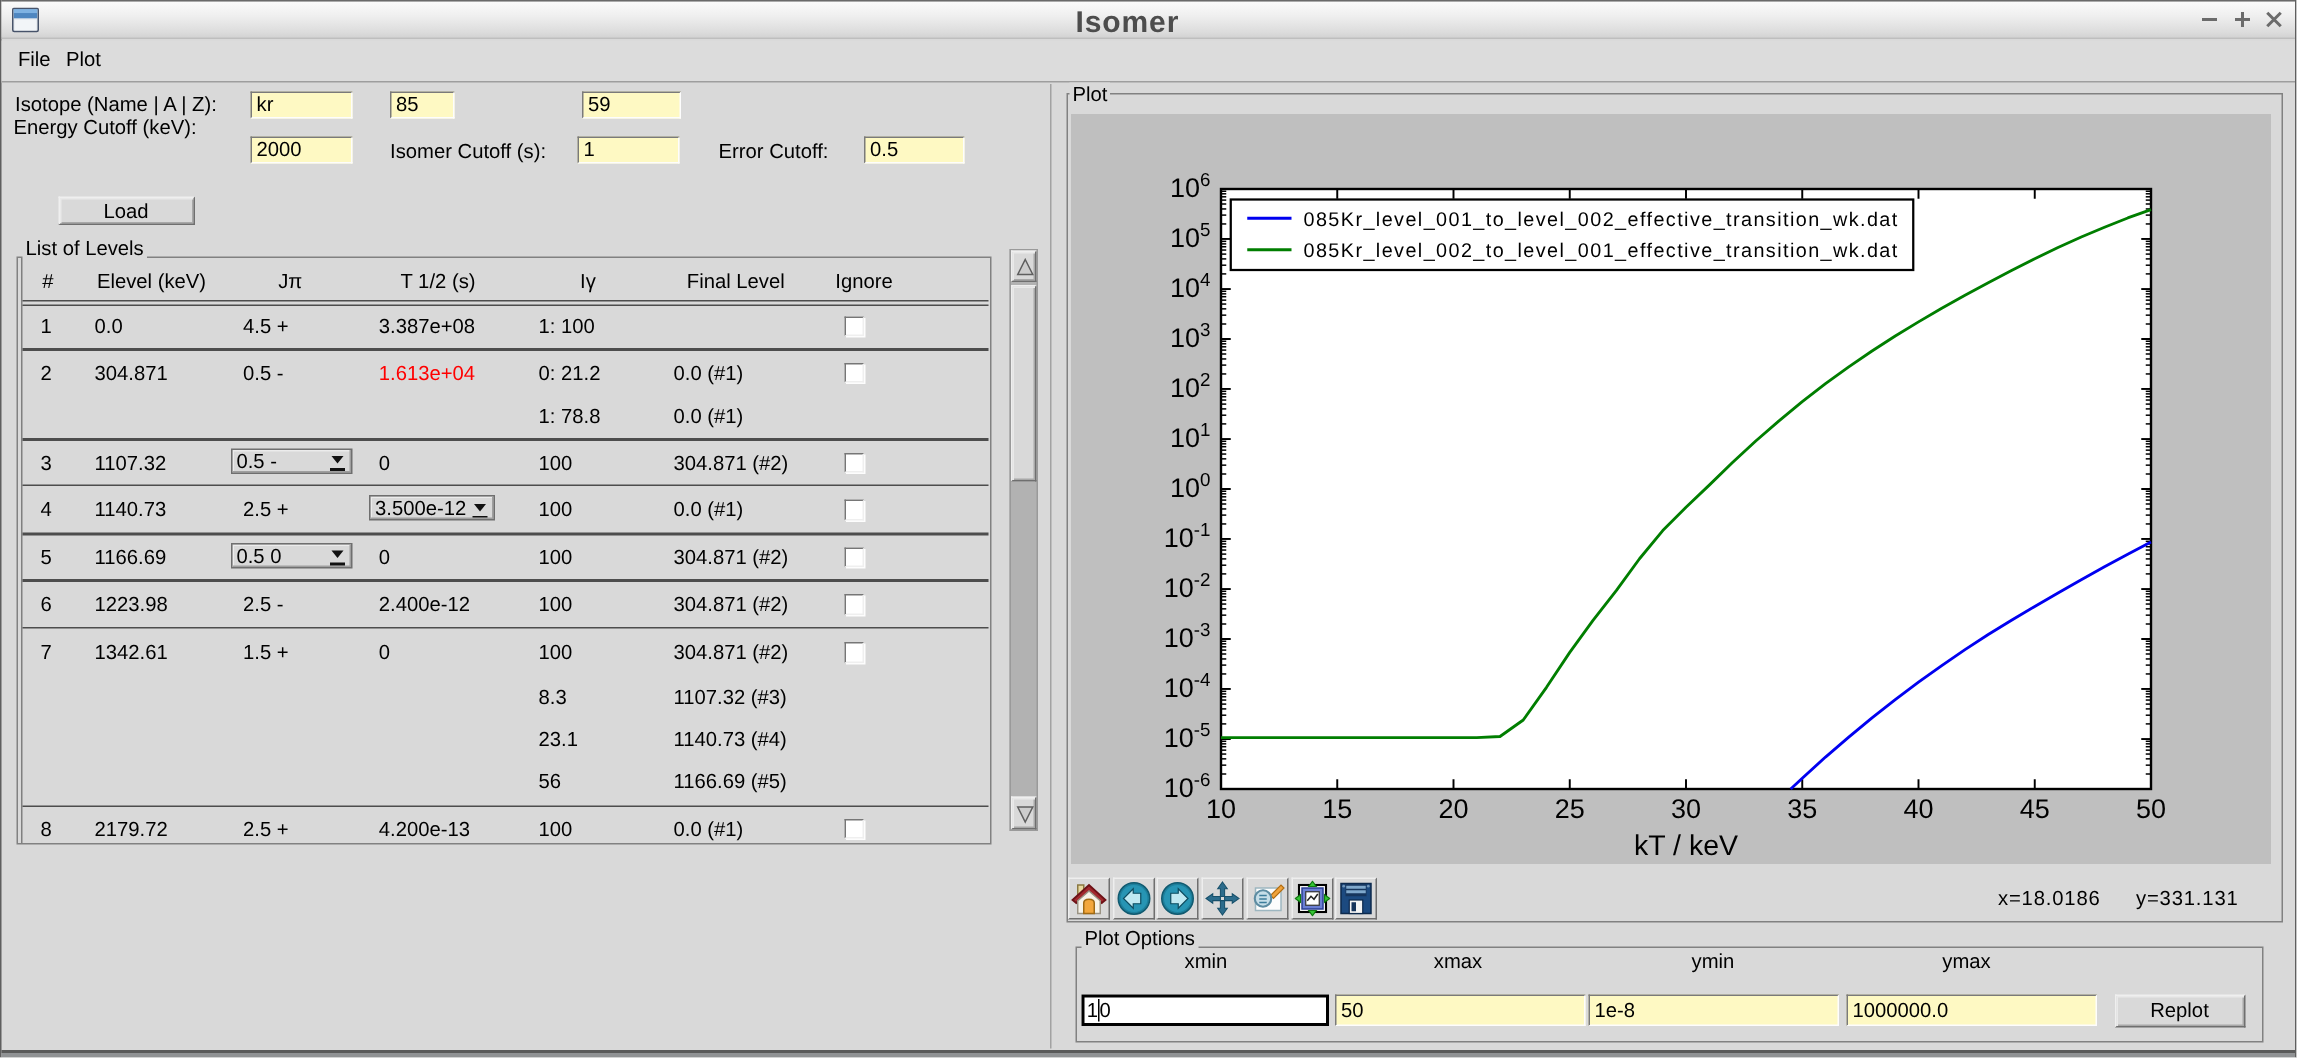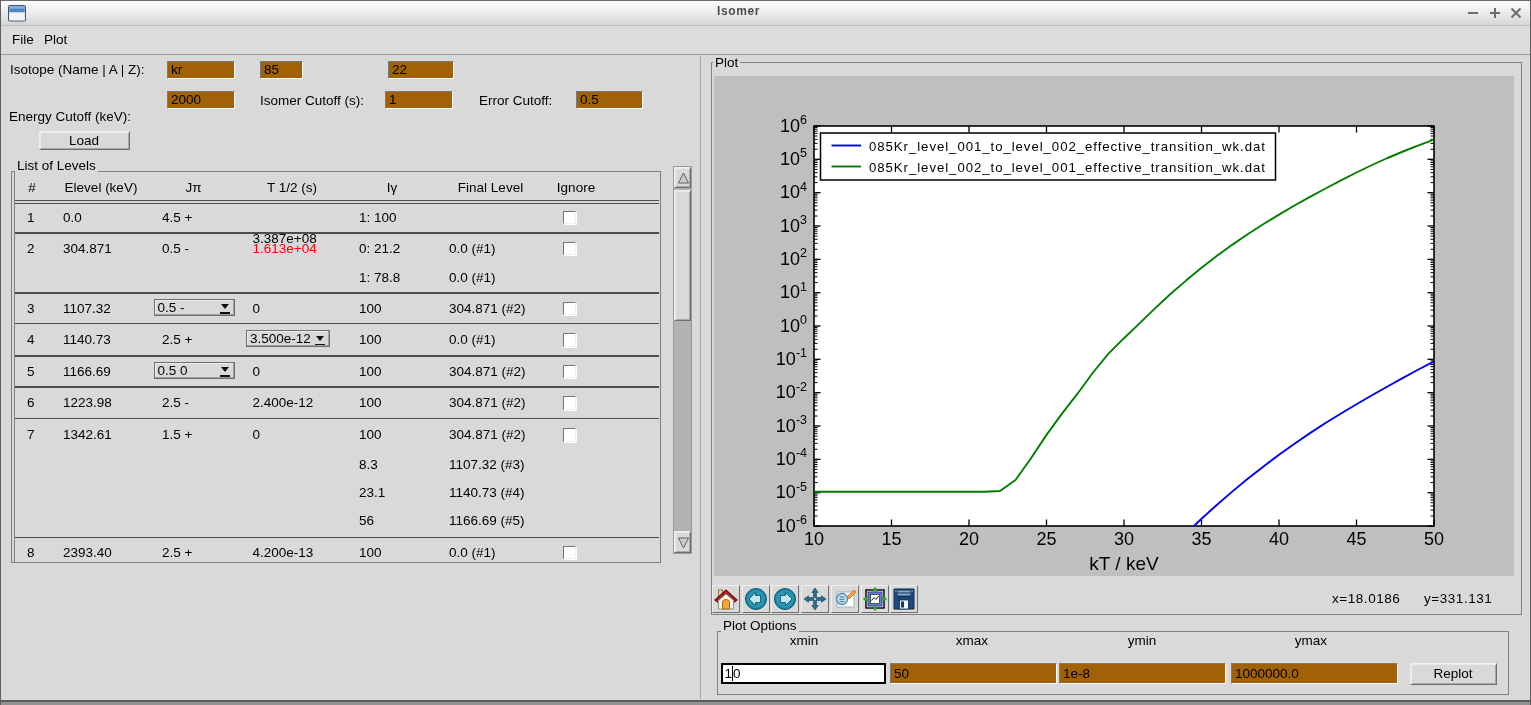--- a/index.html
+++ b/index.html
@@ -1,25 +1,25 @@
 <!DOCTYPE html>
 <html><head><meta charset="utf-8"><title>Isomer</title><style>
 * { margin:0; padding:0; box-sizing:border-box; }
 html,body { width:1531px; height:705px; overflow:hidden; }
 #win { position:relative; width:1531px; height:705px; background:#d9d9d9;
   font-family:"Liberation Sans",sans-serif; font-size:13.5px; color:#000;
   border-left:1.5px solid #5f5f5f; border-right:1.5px solid #5f5f5f; }
 #titlebar { position:absolute; left:0; top:0; width:100%; height:26px;
   background:linear-gradient(#fbfbfb,#efefef 40%,#dcdcdc 85%,#d3d3d3);
   border-top:1px solid #6a6a6a; border-bottom:1px solid #bebebe; }
-#title { position:absolute; left:716px; top:3px; font-size:12px; font-weight:bold; color:#4d4d4d; letter-spacing:0.6px; }
+#title { position:absolute; left:716px; top:3px; font-size:20px; font-weight:bold; color:#4d4d4d; letter-spacing:0.6px; }
 #menubar { position:absolute; left:0; top:27px; width:100%; height:28px; background:#dcdcdc; border-bottom:1px solid #9e9e9e; }
 .t { position:absolute; white-space:pre; line-height:16px; }
 .hc { transform:translateX(-50%); }
-.entry { position:absolute; background:#a16207; border:1px solid;
+.entry { position:absolute; background:#fef9c3; border:1px solid;
   border-color:#7a7a7a #fdfdfd #fdfdfd #7a7a7a; padding:1px 3px; line-height:13px; }
 .btnr { position:absolute; background:#d9d9d9; border:1px solid;
   border-color:#efefef #6f6f6f #6f6f6f #efefef; box-shadow:inset 1px 1px 0 #e9e9e9, inset -1px -1px 0 #a8a8a8;
   text-align:center; }
 .gframe { position:absolute; border:1px solid #818181; }
 .glabel { position:absolute; background:#d9d9d9; padding:0 2px; }
 .sep { position:absolute; left:14px; width:644px; height:1.5px; background:#4d4d4d; }
 .chk { position:absolute; width:13.5px; height:13.5px; background:#fff; border:1px solid; border-color:#767676 #efefef #efefef #767676; box-shadow: 1px 1px 0 #fdfdfd; }
 .combo { position:absolute; height:17px; background:#d9d9d9; border:1px solid #6f6f6f; transform:translateY(-9px);
   box-shadow:inset -1px -1px 0 #9f9f9f, inset 1px 1px 0 #ececec; }
@@ -52,22 +52,22 @@
   </svg>
 </div>
 <div id="menubar">
   <div class="t" style="left:11px;top:5px">File</div>
   <div class="t" style="left:43px;top:5px">Plot</div>
 </div>
 
 <div class="t" style="left:9px;top:62px">Isotope (Name | A | Z):</div>
 <div class="entry" style="left:166px;top:61px;width:68px;height:18px">kr</div>
 <div class="entry" style="left:259px;top:61px;width:43px;height:18px">85</div>
-<div class="entry" style="left:387px;top:61px;width:66px;height:18px">22</div>
-<div class="t" style="left:8px;top:109px">Energy Cutoff (keV):</div>
+<div class="entry" style="left:387px;top:61px;width:66px;height:18px">59</div>
+<div class="t" style="left:8px;top:77px">Energy Cutoff (keV):</div>
 <div class="entry" style="left:166px;top:91px;width:68px;height:18px">2000</div>
 <div class="t" style="left:259px;top:93px">Isomer Cutoff (s):</div>
 <div class="entry" style="left:384px;top:91px;width:68px;height:18px">1</div>
 <div class="t" style="left:478px;top:93px">Error Cutoff:</div>
 <div class="entry" style="left:575px;top:91px;width:67px;height:18px">0.5</div>
 <div class="btnr" style="left:37.5px;top:130.5px;width:91px;height:19px;line-height:17px">Load</div>
 
 <div class="gframe" style="left:10px;top:171px;width:650px;height:392px"></div>
 <div class="glabel" style="left:14px;top:158px">List of Levels</div>
 <div style="position:absolute;left:13px;top:172px;width:1px;height:390px;background:#808080"></div>
@@ -83,21 +83,21 @@
 <div class="sep" style="top:232.3px"></div>
 <div class="sep" style="top:292.0px"></div>
 <div class="sep" style="top:322.8px"></div>
 <div class="sep" style="top:355.0px"></div>
 <div class="sep" style="top:386.4px"></div>
 <div class="sep" style="top:417.5px"></div>
 <div class="sep" style="top:536.5px"></div>
 <div class="t" style="left:26px;top:209.5px">1</div>
     <div class="t" style="left:62px;top:209.5px">0.0</div>
     <div class="t" style="left:161px;top:209.5px">4.5 +</div>
-    <div class="t" style="left:251.5px;top:209.5px;margin-top:21px;">3.387e+08</div>
+    <div class="t" style="left:251.5px;top:209.5px;">3.387e+08</div>
     <div class="t" style="left:358px;top:209.5px">1: 100</div>
     <div class="chk" style="left:561.5px;top:210.5px"></div>
     <div class="t" style="left:26px;top:240.5px">2</div>
     <div class="t" style="left:62px;top:240.5px">304.871</div>
     <div class="t" style="left:161px;top:240.5px">0.5 -</div>
     <div class="t" style="left:251.5px;top:240.5px;color:#ff0000">1.613e+04</div>
     <div class="t" style="left:358px;top:240.5px">0: 21.2</div>
     <div class="t" style="left:448px;top:240.5px">0.0 (#1)</div>
     <div class="chk" style="left:561.5px;top:241.5px"></div>
     <div class="t" style="left:358px;top:269.5px">1: 78.8</div>
@@ -152,21 +152,21 @@
     <div class="t" style="left:358px;top:427.0px">100</div>
     <div class="t" style="left:448px;top:427.0px">304.871 (#2)</div>
     <div class="chk" style="left:561.5px;top:428.0px"></div>
     <div class="t" style="left:358px;top:457.0px">8.3</div>
     <div class="t" style="left:448px;top:457.0px">1107.32 (#3)</div>
     <div class="t" style="left:358px;top:485.0px">23.1</div>
     <div class="t" style="left:448px;top:485.0px">1140.73 (#4)</div>
     <div class="t" style="left:358px;top:513.0px">56</div>
     <div class="t" style="left:448px;top:513.0px">1166.69 (#5)</div>
     <div class="t" style="left:26px;top:544.5px">8</div>
-    <div class="t" style="left:62px;top:544.5px">2393.40</div>
+    <div class="t" style="left:62px;top:544.5px">2179.72</div>
     <div class="t" style="left:161px;top:544.5px">2.5 +</div>
     <div class="t" style="left:251.5px;top:544.5px;">4.200e-13</div>
     <div class="t" style="left:358px;top:544.5px">100</div>
     <div class="t" style="left:448px;top:544.5px">0.0 (#1)</div>
     <div class="chk" style="left:561.5px;top:545.5px"></div>
 
 <div style="position:absolute;left:671.5px;top:166px;width:19px;height:388px;background:#b2b2b2;border:1px solid #9a9a9a">
   <div class="btnr" style="left:0px;top:0px;width:17px;height:21px"><svg width="17" height="21">
           <path d="M8.5 5 L13.5 15 L3.5 15 Z" fill="#cdcdcd" stroke="#5f5f5f" stroke-width="1"></path>
         </svg></div>

